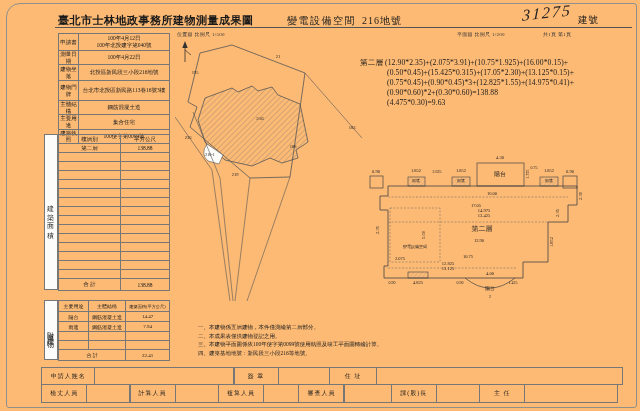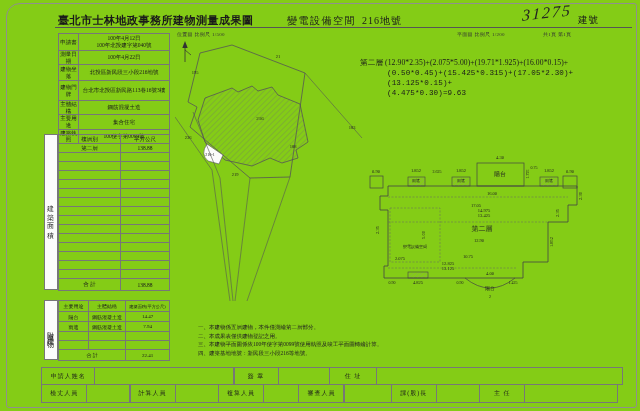--- a/index.html
+++ b/index.html
@@ -1,18 +1,18 @@
 <!DOCTYPE html>
 <html><head>
 <meta charset="utf-8">
 <style>
   *{margin:0;padding:0;box-sizing:border-box;}
   html,body{width:640px;height:411px;}
   body{background:#e9e9e7;font-family:"Liberation Serif","DejaVu Serif",serif;color:#1a1a1a;}
-  .sheet{position:relative;width:640px;height:411px;background:#84cc16;overflow:hidden;}
+  .sheet{position:relative;width:640px;height:411px;background:#fdba74;overflow:hidden;}
   .frame{position:absolute;left:6px;top:3px;width:631px;height:405px;border:1px solid #8f8f8d;border-radius:14px 3px 3px 3px;}
   .abs{position:absolute;}
   .title{left:58px;top:13px;font-size:11px;font-weight:bold;letter-spacing:0.5px;}
   .sec{left:287px;top:14px;font-size:10px;letter-spacing:1.5px;}
   .lot{left:362px;top:14px;font-size:10px;letter-spacing:1px;}
   .hand{left:522px;top:4px;font-size:16px;font-style:italic;transform:rotate(-6deg) skewX(-8deg);letter-spacing:2px;color:#222;}
   .bno{left:578px;top:14px;font-size:9.5px;letter-spacing:1px;}
   .hrule{left:55px;top:27px;width:577px;border-top:1px solid #555;height:0;}
   .cap{font-size:5px;color:#333;letter-spacing:0.3px;}
   table{border-collapse:collapse;table-layout:fixed;}
@@ -24,21 +24,21 @@
   .floor td.c1{width:62px;}
   .attach{position:absolute;left:58px;top:300px;width:112px;font-size:5px;}
   .attach td.a1{width:30px;}
   .attach td.a2{width:37px;}
   .small4{font-size:4.2px;}
   .vcol{position:absolute;left:44px;width:14px;border:0.8px solid #777;writing-mode:vertical-lr;text-orientation:upright;text-align:center;font-size:7px;letter-spacing:9px;padding-top:10px;background:#fcfcfb;}
   .v1{top:134px;height:156px;}
   .v2{top:300px;height:60px;letter-spacing:3px;padding-top:4px;}
   .notes{position:absolute;left:198px;top:323px;width:240px;font-size:5.5px;line-height:1.55;color:#222;}
   .formulas{position:absolute;left:360px;top:58px;width:276px;font-size:7.6px;line-height:1.32;letter-spacing:0.1px;}
-  .formulas .ind{padding-left:27px;font-family:Liberation Mono, monospace;}
+  .formulas .ind{padding-left:27px;}
   .map{position:absolute;left:175px;top:38px;width:195px;height:265px;}
   .plan{position:absolute;left:362px;top:150px;width:270px;height:165px;}
   .map svg,.plan svg{position:absolute;left:0;top:0;width:100%;height:100%;}
   .lbl{position:absolute;transform:translate(-50%,-50%);white-space:nowrap;color:#222;line-height:1;}
   .sig{position:absolute;left:42px;top:367px;width:586px;font-size:6px;}
   .sigrow{display:flex;height:18px;}
   .sigrow>div{border:0.8px solid #777;border-top-width:0.8px;display:flex;align-items:center;justify-content:center;letter-spacing:1px;margin-left:-0.8px;}
   .sigrow.r2>div{margin-top:-0.8px;}
 </style>
 </head>
@@ -226,22 +226,24 @@
       <span class="lbl" style="left: 103px; top: 19px; font-size: 4.5px; transform: translate(-50%, -50%);">21</span>
       <span class="lbl" style="left: 177px; top: 90px; font-size: 4.5px; transform: translate(-50%, -50%);">183</span>
       <span class="lbl" style="left: 85px; top: 80px; font-size: 5px; transform: translate(-50%, -50%);">216</span>
       <span class="lbl" style="left: 13px; top: 100px; font-size: 4.5px; transform: translate(-50%, -50%);">236</span>
       <span class="lbl" style="left: 118px; top: 109px; font-size: 4.5px; transform: translate(-50%, -50%);">188</span>
       <span class="lbl" style="left: 35px; top: 117px; font-size: 4px; transform: translate(-50%, -50%);">216-1</span>
       <span class="lbl" style="left: 60px; top: 137px; font-size: 4.5px; transform: translate(-50%, -50%);">219</span>
     </div>
 
   <div class="formulas">
-    <div>第二層 (12.90*2.35)+(2.075*5.00)+(19.71*1.925)+(16.00*0.15)+</div>
+    <div>第二層 (12.90*2.35)+(2.075*3.91)+(10.75*1.925)+(16.00*0.15)+</div>
     <div class="ind">(0.50*0.45)+(15.425*0.315)+(17.05*2.30)+(13.125*0.15)+</div>
+    <div class="ind">(0.75*0.45)+(0.90*0.45)*3+(12.825*1.55)+(14.975*0.41)+</div>
+    <div class="ind">(0.90*0.60)*2+(0.30*0.60)=138.88</div>
     <div class="ind">(4.475*0.30)=9.63</div>
   </div>
 
   <div class="plan">
     <svg viewBox="0 0 270 165">
       <defs>
         <pattern id="h2" width="3" height="3" patternUnits="userSpaceOnUse" patternTransform="rotate(45)">
           <line x1="0" y1="0" x2="0" y2="3" stroke="#8a8a8a" stroke-width="0.5"></line>
         </pattern>
       </defs>

